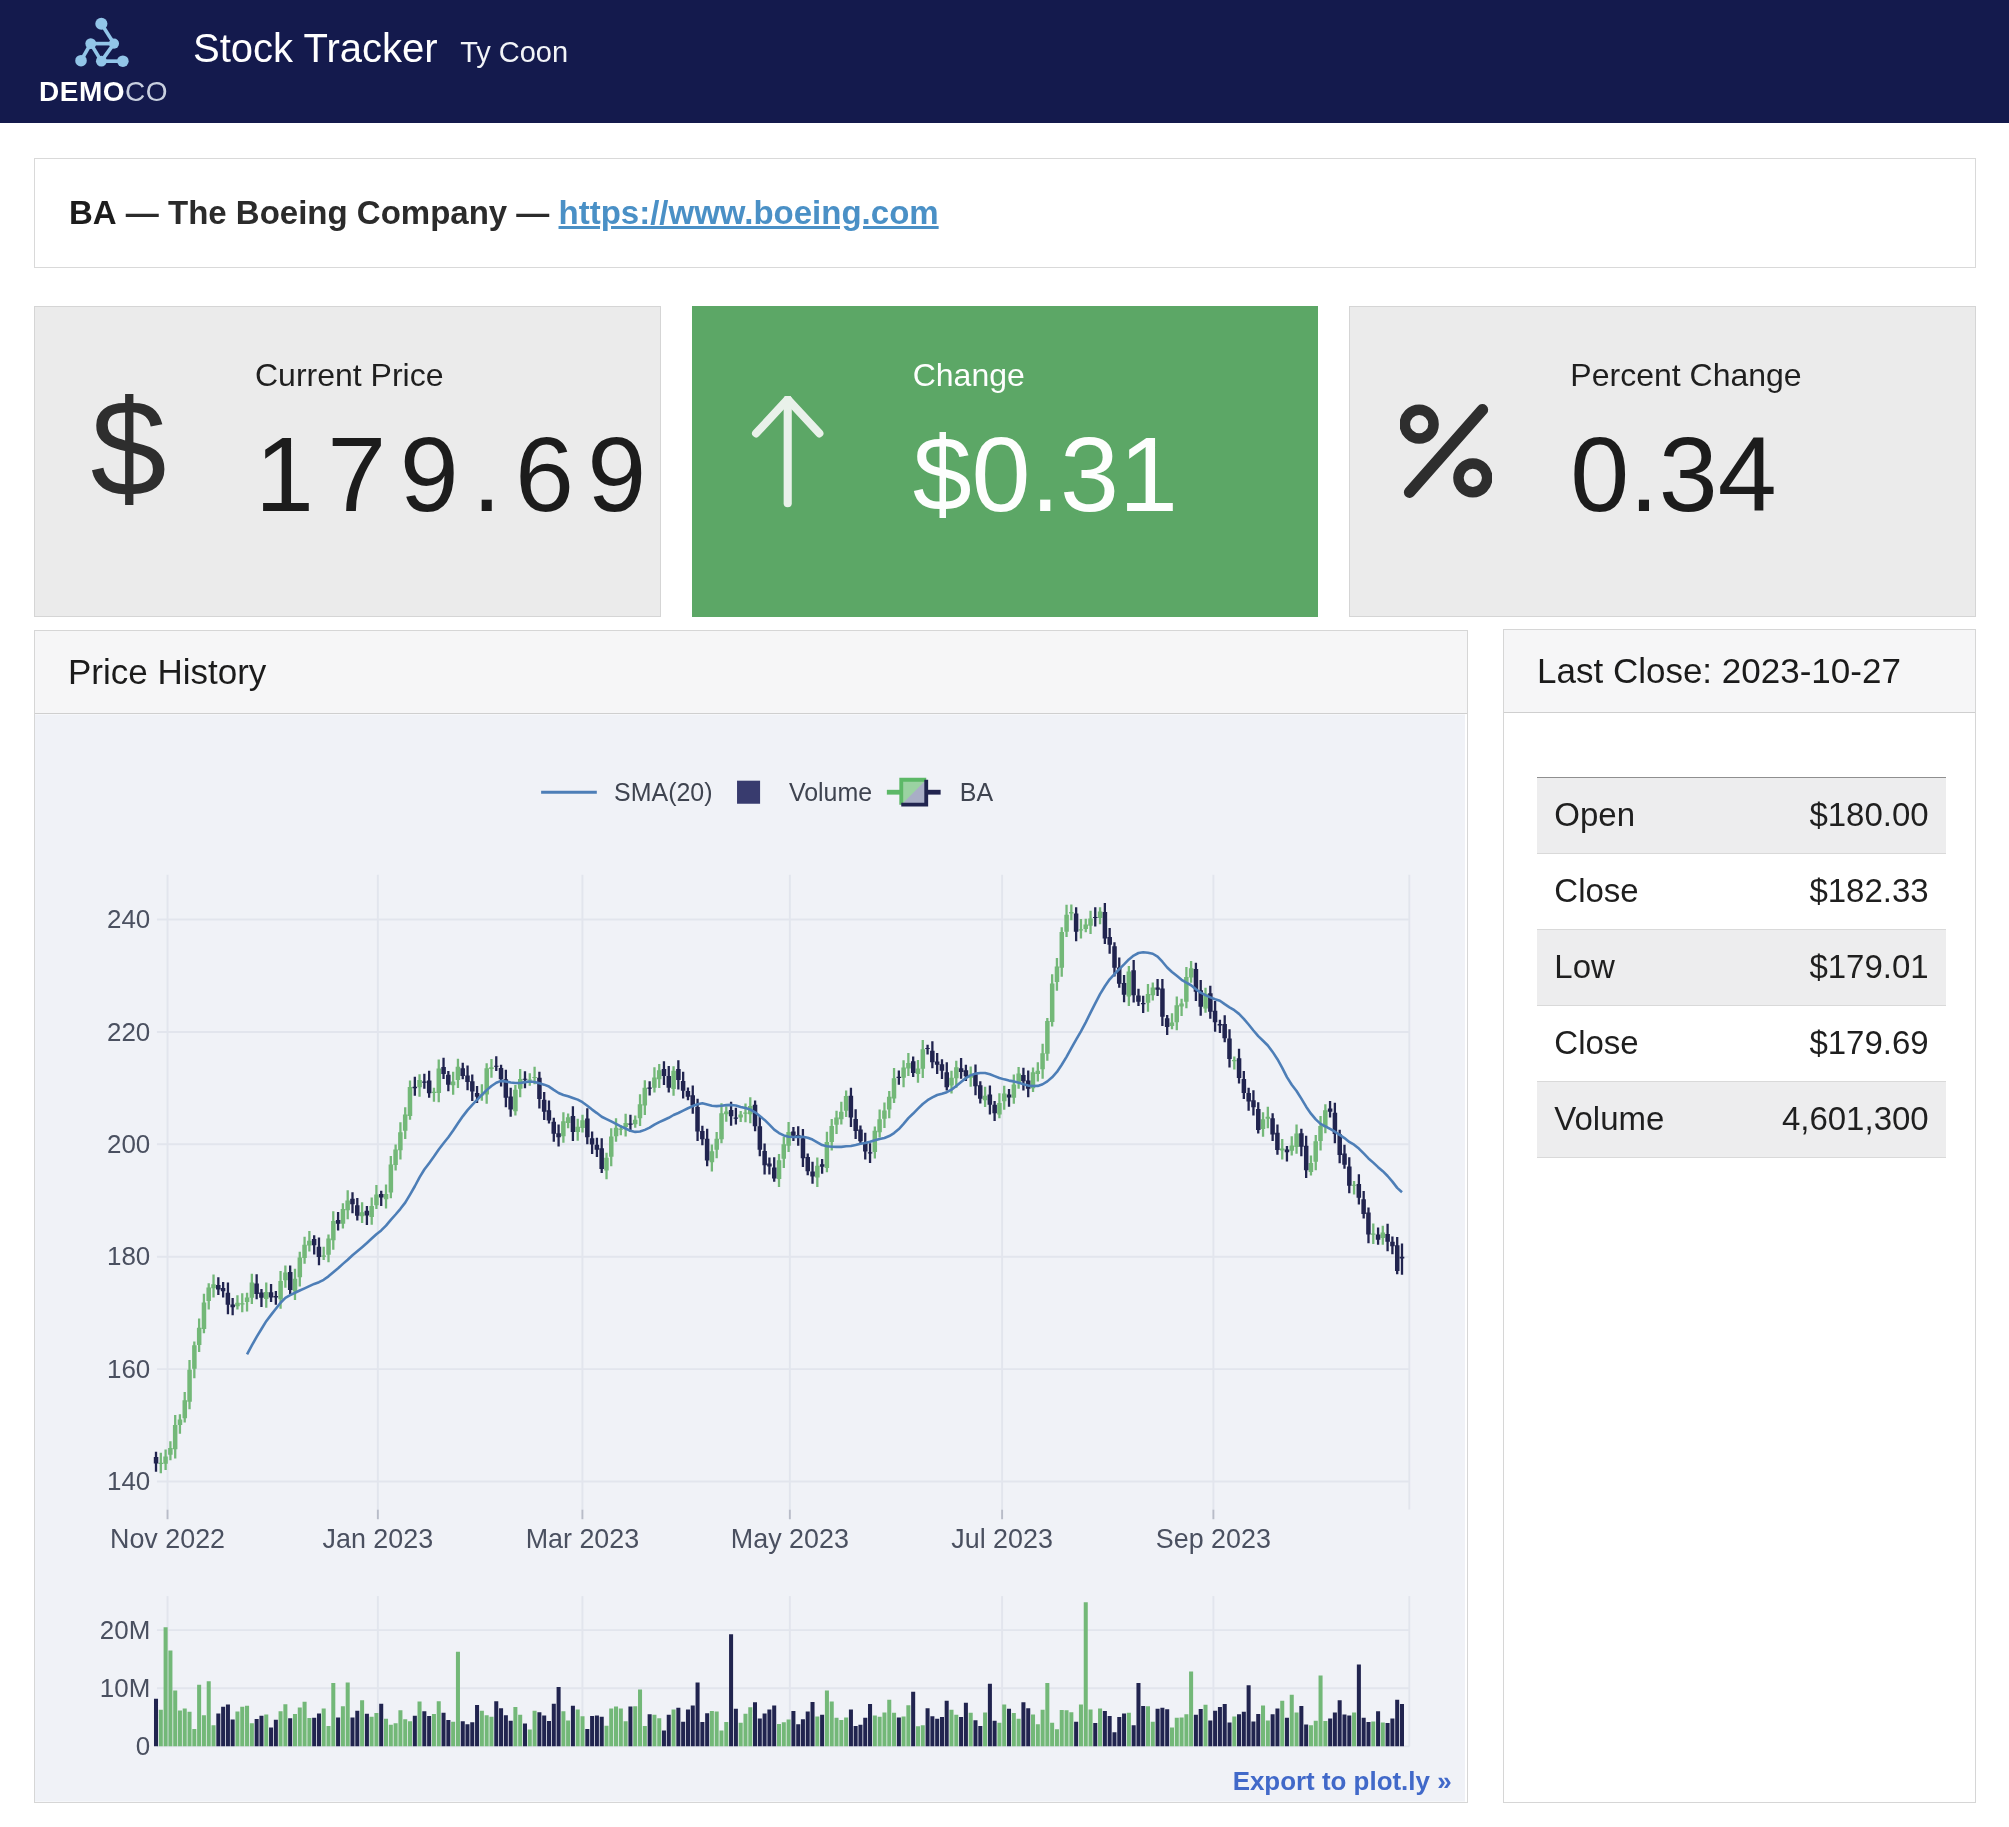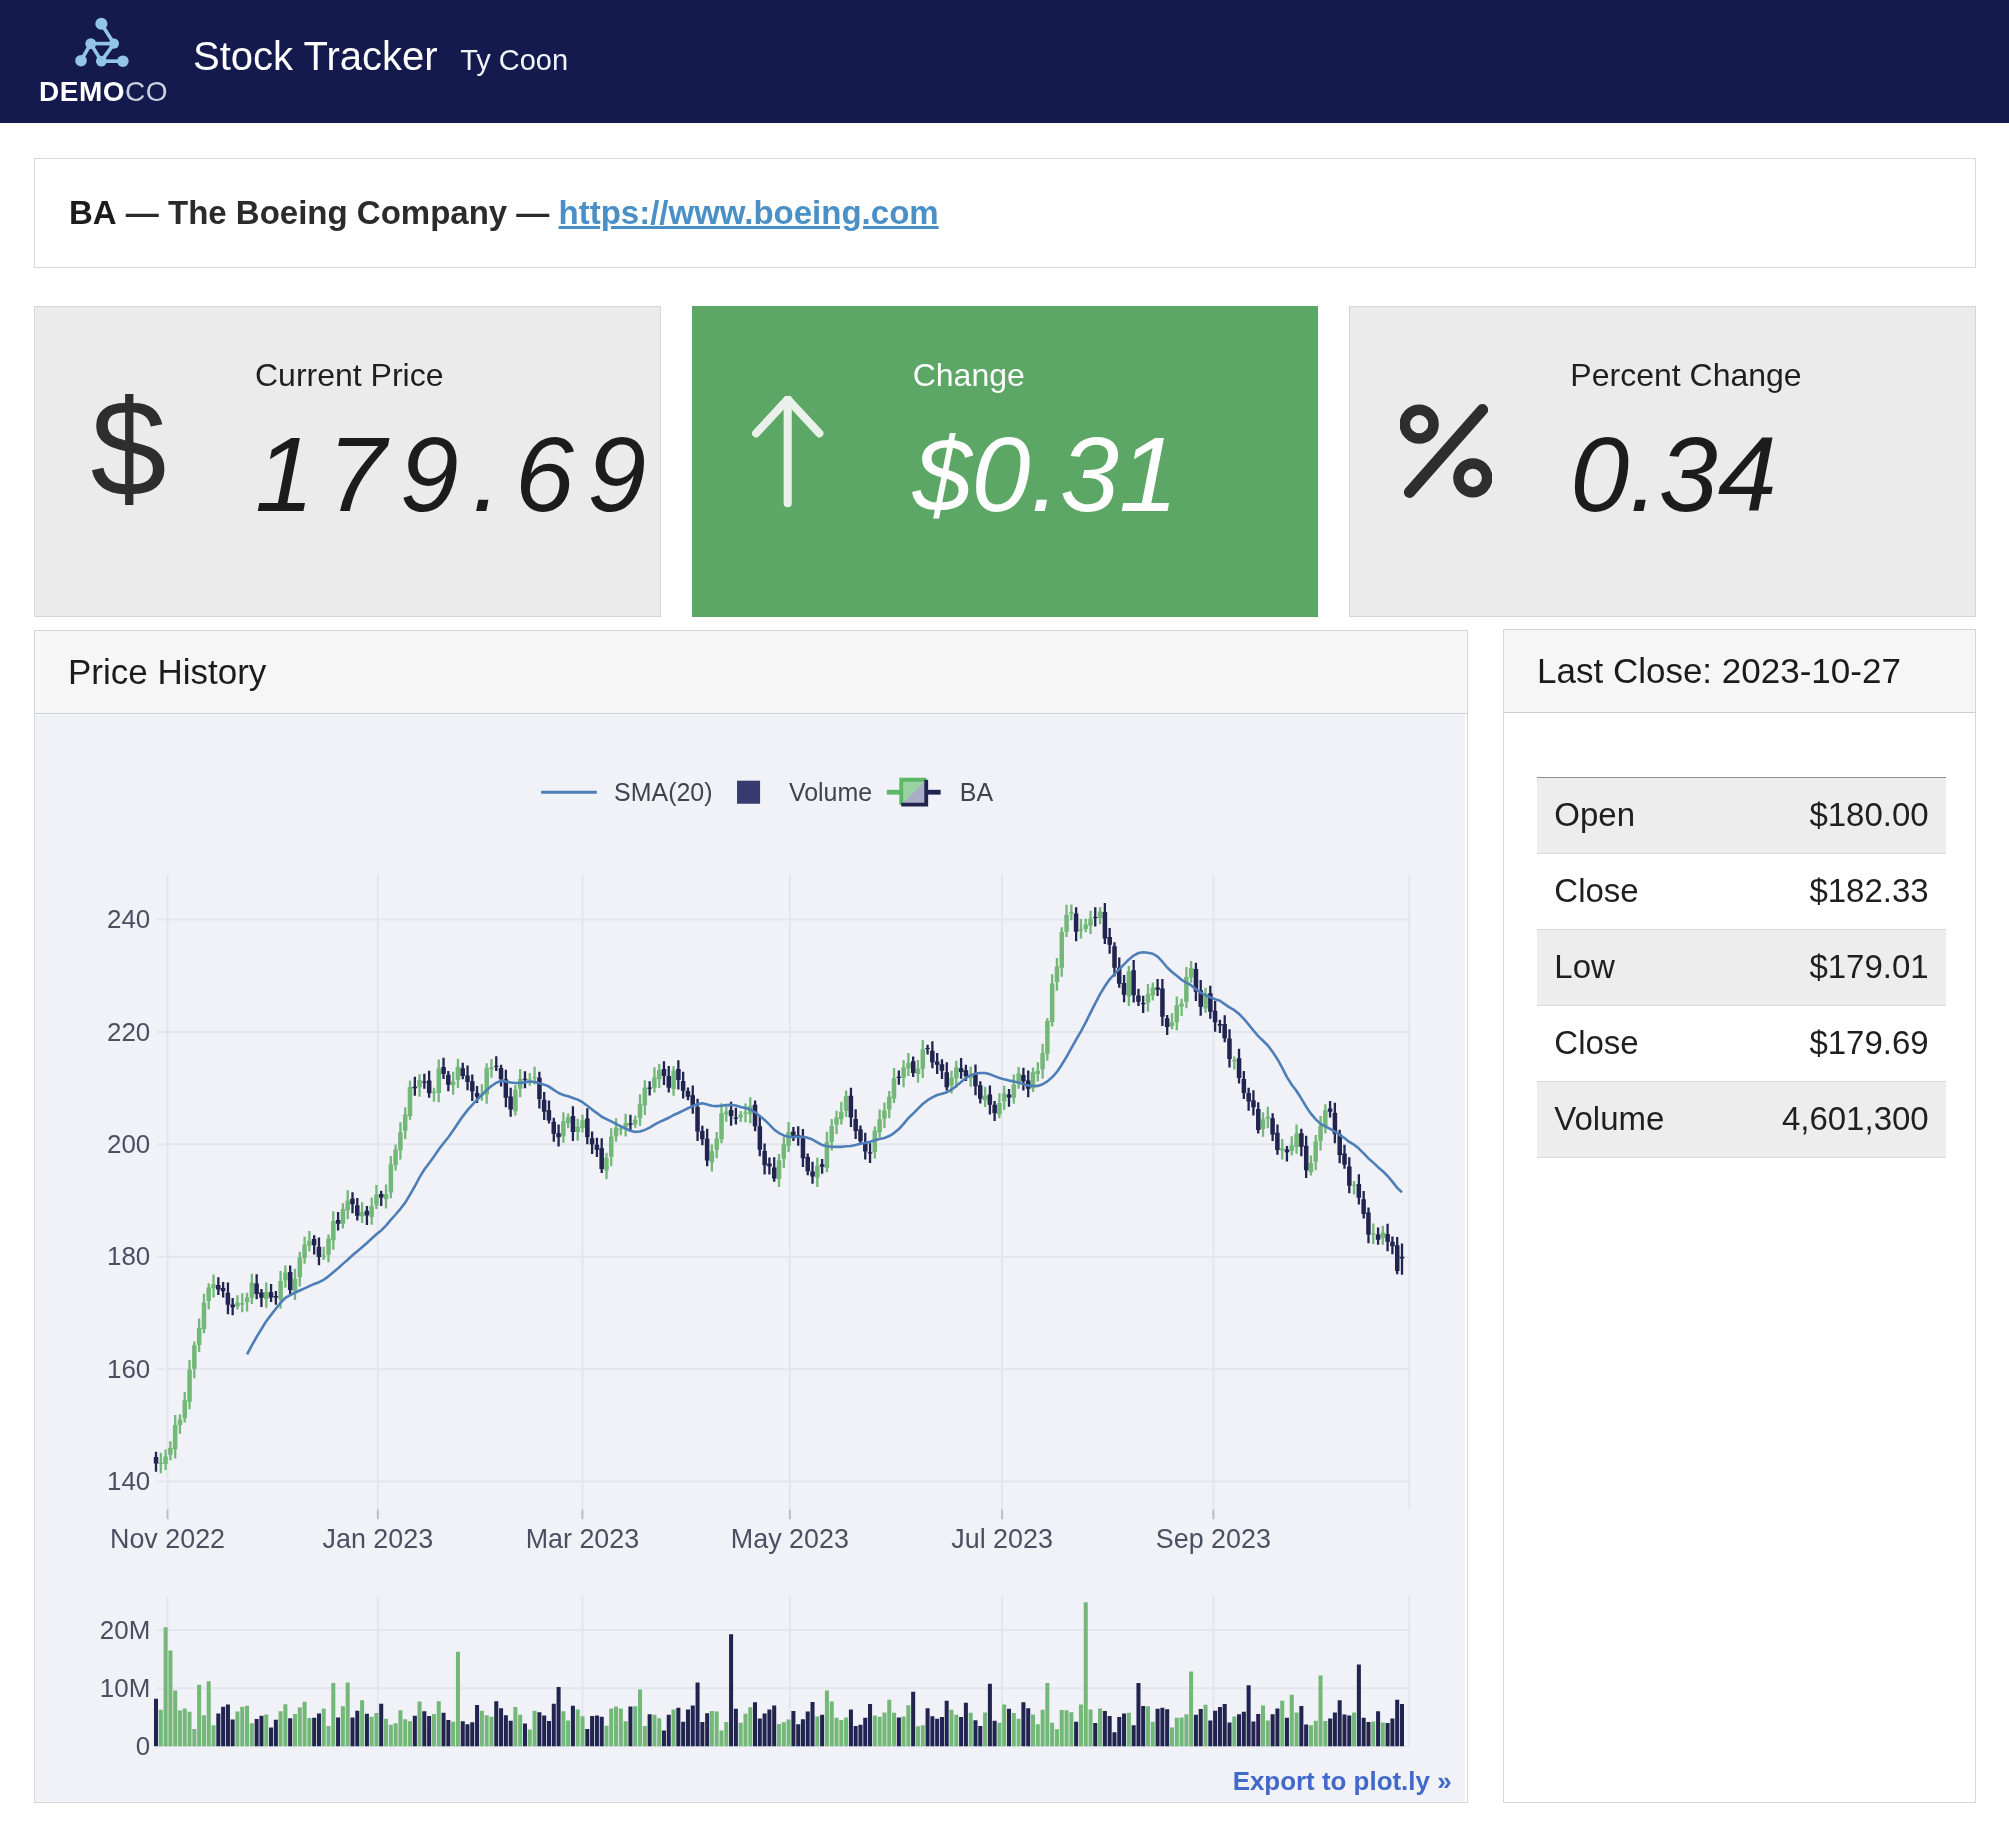--- a/index.html
+++ b/index.html
@@ -1,32 +1,32 @@
 <!DOCTYPE html>
 <html><head><meta charset="utf-8">
 <style>
 * { margin:0; padding:0; box-sizing:border-box; }
 body { width:2010px; height:1827px; background:#fff; font-family:"Liberation Sans",sans-serif; overflow:hidden; }
 .hdr { height:123px; background:#141a4d; position:relative; }
 .logo { position:absolute; left:39px; top:15.4px; width:127px; text-align:center; }
 .logo .nm { color:#fff; font-size:28px; font-weight:bold; letter-spacing:0.5px; margin-top:4.8px; }
 .logo .nm span { color:#c9d0df; font-weight:normal; }
-.hdr h1 { position:absolute; left:193px; top:34px; color:#fff; font-size:40px; font-weight:normal; }
+.hdr h1 { position:absolute; left:193px; top:26px; color:#fff; font-size:40px; font-weight:normal; }
 .hdr h1 small { font-size:29px; font-weight:normal; color:#f2f4f8; margin-left:11.5px; }
 .wrap { margin:0 34px; }
 .ticker { margin-top:35px; height:110px; border:1.9px solid #d9d9d9; display:flex; align-items:center; padding-left:34px; font-size:33px; color:#2b2b2b;font-weight:bold; }
 .ticker b { color:#1c1c1c; }
 .ticker a { color:#4a90c6; text-decoration:underline; }
 .cards { margin-top:38px; display:flex; gap:31px; }
 .card { flex:1; height:311px; background:#ebebeb; border:1.9px solid #d5d5d5; position:relative; }
 .card.green { background:#5ca766; border-color:#5ca766; color:#fff; }
 .card .icon { position:absolute; }
 .card .cc { position:absolute; left:220px; top:50px; text-align:left; }
 .card .lbl { font-size:32px; color:#1f1f1f; margin-bottom:27px; }
-.card .val { font-size:106px; color:#1c1c1c; line-height:1;font-style:italic; }
+.card .val { font-size:106px; color:#1c1c1c; line-height:1; }
 .card .val.sp { letter-spacing:13.4px; }
 .card.green .lbl, .card.green .val { color:#fdfefd; }
 .panels { margin-top:11.5px; display:flex; gap:35px; align-items:flex-end; }
 .panel { border:1.9px solid #d6d6d6; }
 .panel .phead { height:83px; background:#f6f6f7; border-bottom:1.9px solid #cfcfcf; display:flex; align-items:center; padding-left:33px; font-size:35px; color:#1b1b1b; }
 .pleft { width:1434px; }
 .pright { flex:1; background:#fff; height:1174px; }
 table.ohlc { border-collapse:collapse; margin:64px 0 0 33px; width:409px; font-size:33px; color:#1f1f1f; border-top:1.9px solid #8f8f8f; }
 table.ohlc td { height:76px; padding:0 17.3px; border-bottom:1.9px solid #d9d9d9; }
 table.ohlc tr:nth-child(odd) { background:#ededee; }

